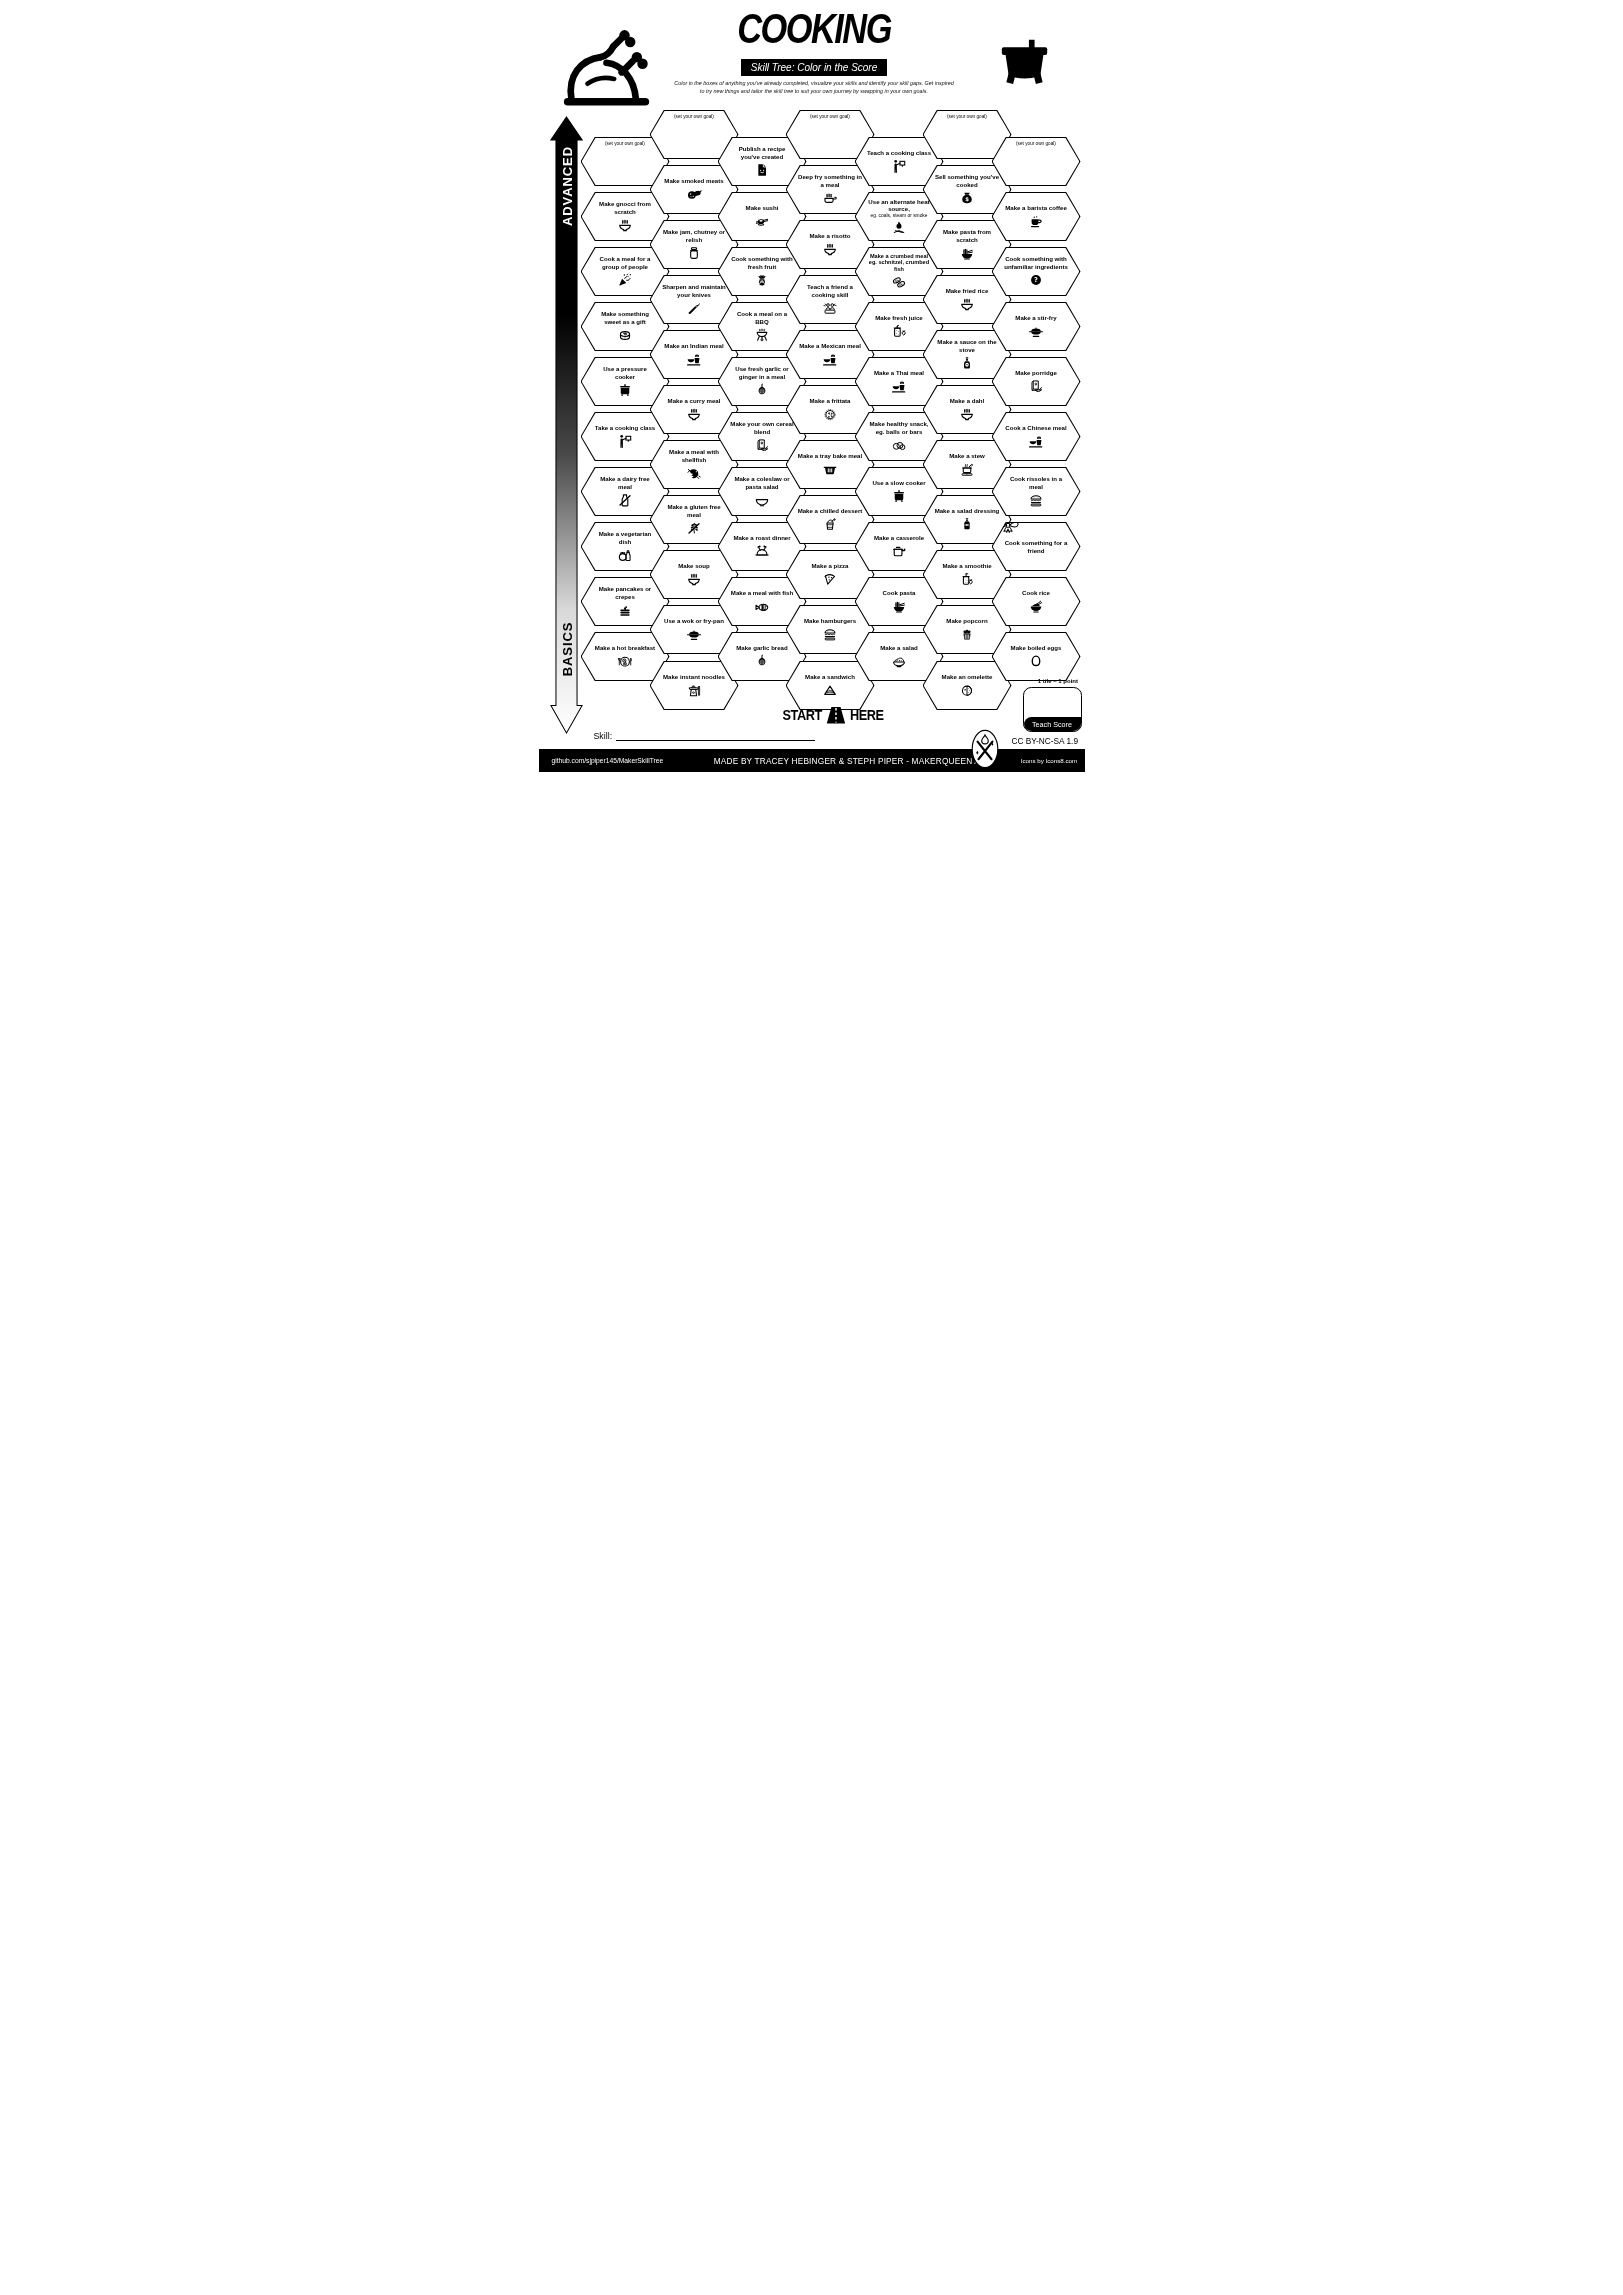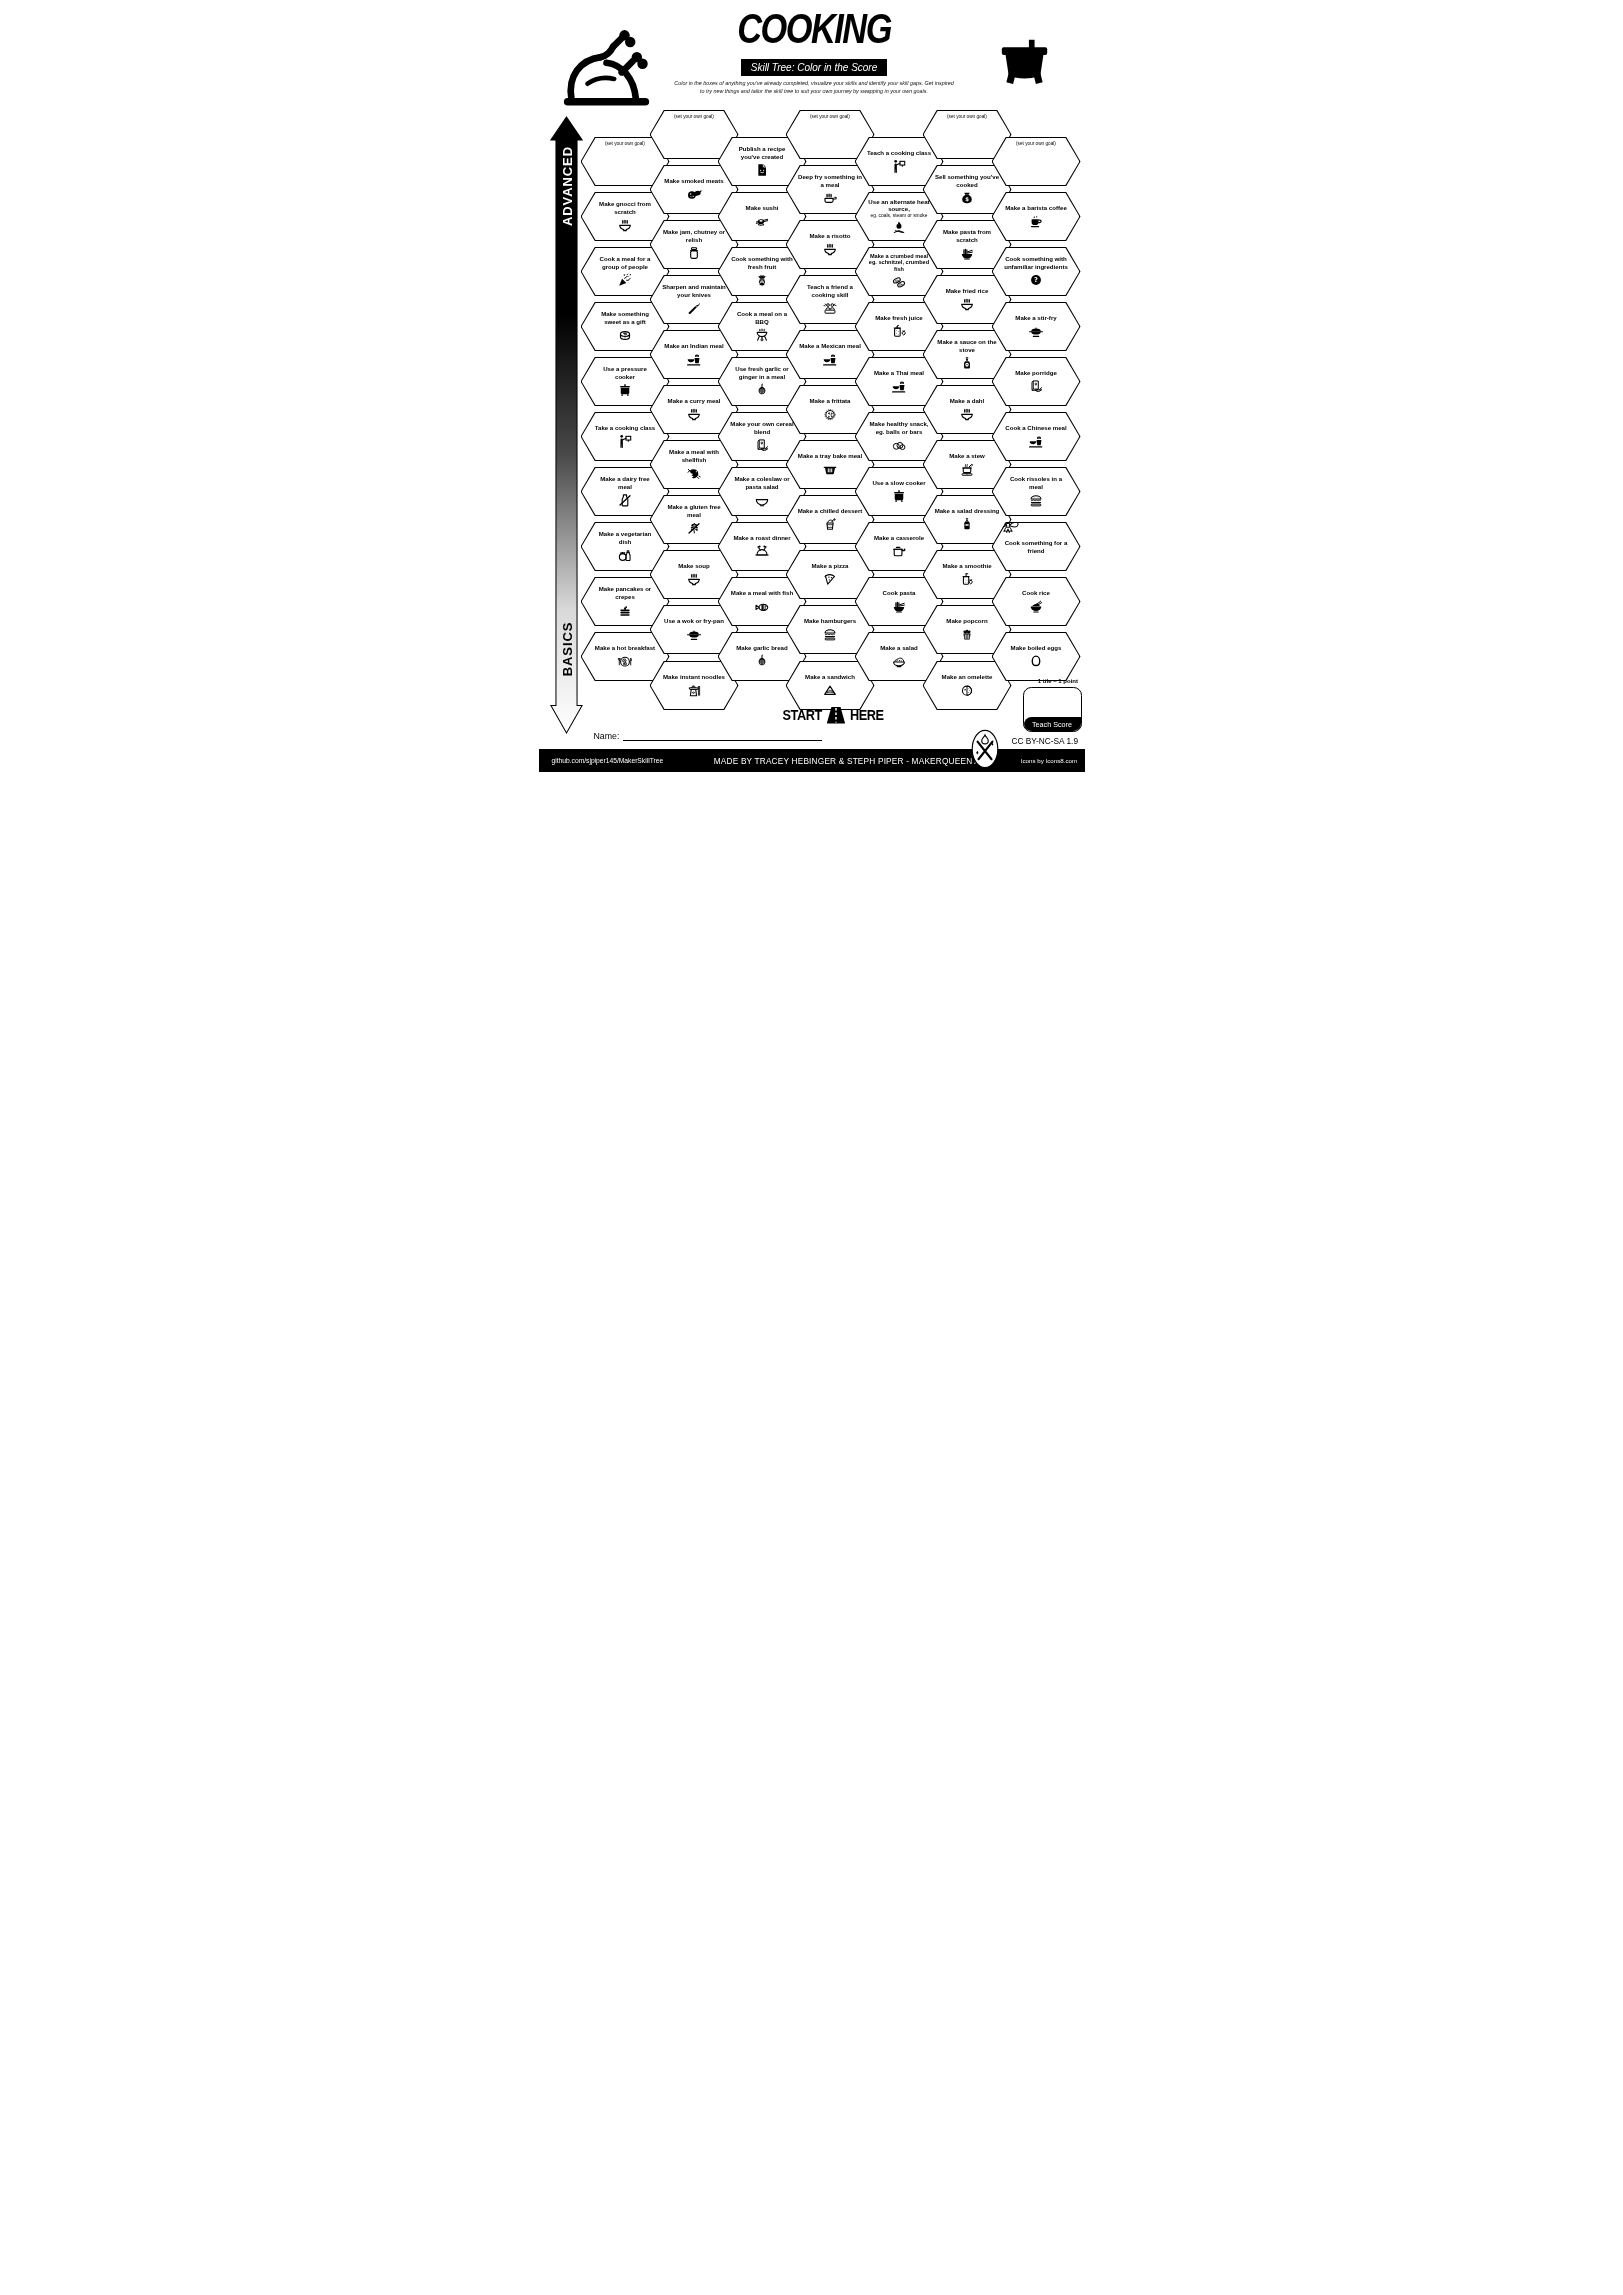--- a/index.html
+++ b/index.html
@@ -1141,21 +1141,21 @@
 
   <div class="start-here">
     <span class="start-word">START</span>
     <svg class="road" viewBox="0 0 48 40" width="22" height="18.5">
         <use href="#i-road"></use>
       </svg>
     <span class="start-word">HERE</span>
   </div>
 
   <div class="name-row">
-    <span class="name-label">Name:</span>
+    <span class="name-label">Skill:</span>
     <span class="name-line"></span>
   </div>
 
   <div class="tile-note">1 tile = 1 point</div>
   <div class="score-box">
     <div class="score-band">Teach Score</div>
   </div>
 
   <svg class="badge" viewBox="0 0 60 86" width="28" height="40">
       <use href="#i-makerqueen"></use>

